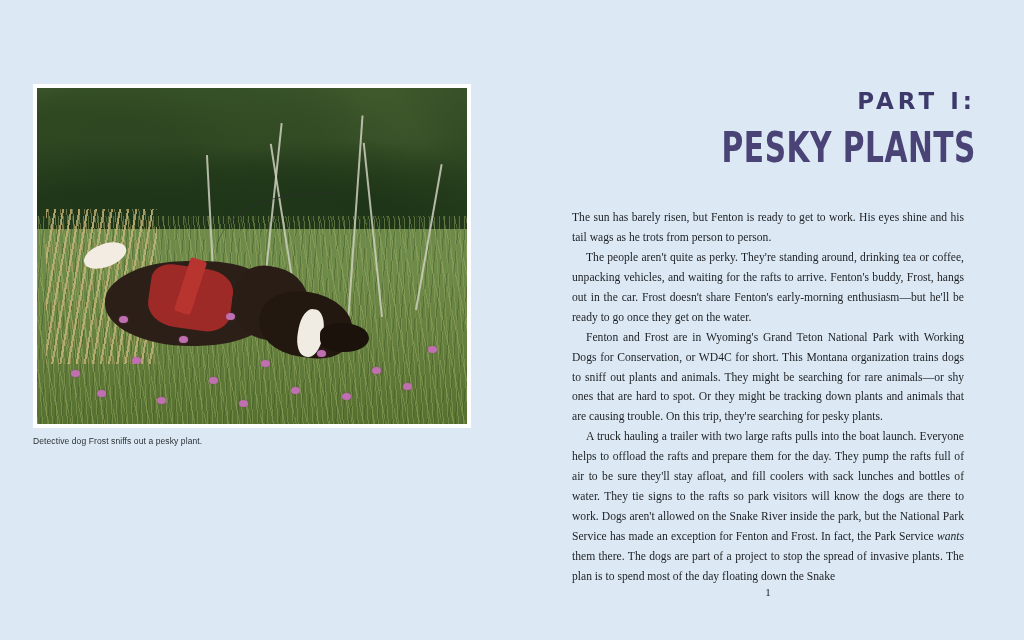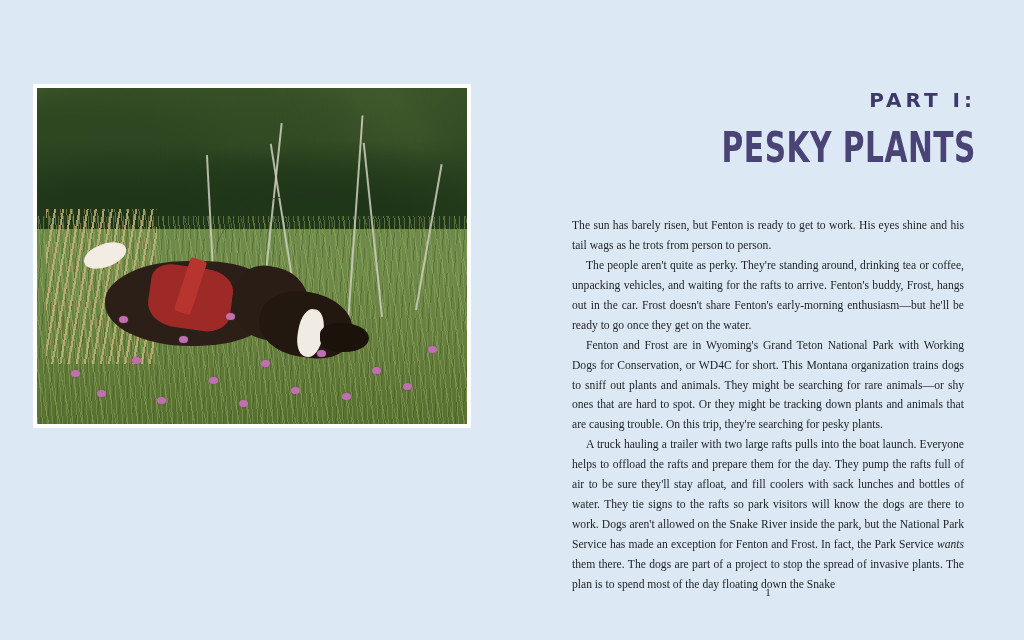--- a/index.html
+++ b/index.html
@@ -196,21 +196,21 @@
     width: 512px; height: 640px;
   }
   .part-label {
     position: absolute;
     right: 48px;
     top: 88px;
     width: 420px;
     text-align: right;
     font-family: "DejaVu Sans", sans-serif;
     font-weight: bold;
-    font-size: 20px;
+    font-size: 23px;
     letter-spacing: 4px;
     color: #3d3a6b;
   }
   .part-title {
     position: absolute;
     right: 48px;
     top: 122px;
     width: 420px;
     text-align: right;
     font-family: "DejaVu Sans Condensed", "DejaVu Sans", sans-serif;
@@ -225,21 +225,20 @@
     position: absolute;
     left: 60px;
     top: 208px;
     width: 392px;
     font-family: "Liberation Serif", serif;
     font-size: 11.6px;
     line-height: 1.72;
     color: #1d1f22;
     text-align: justify;
     hyphens: auto;
-    margin-top: 8px;
   }
   .body-text p {
     margin: 0;
   }
   .body-text p + p {
     text-indent: 14px;
   }
   .body-text em {
   }
   .folio {
@@ -300,20 +299,21 @@
         <div class="flower" style="left:65%; bottom:20%;"></div>
         <div class="flower" style="left:71%; bottom:7%;"></div>
         <div class="flower" style="left:78%; bottom:15%;"></div>
         <div class="flower" style="left:85%; bottom:10%;"></div>
         <div class="flower" style="left:91%; bottom:21%;"></div>
         <div class="flower" style="left:19%; bottom:30%;"></div>
         <div class="flower" style="left:44%; bottom:31%;"></div>
       </div>
     </div>
 
+    <div class="caption">Detective dog Frost sniffs out a pesky plant.</div>
   </div>
 
   <div class="right-page">
     <div class="part-label">PART I:</div>
     <div class="part-title">PESKY PLANTS</div>
 
     <div class="body-text">
       <p>The sun has barely risen, but Fenton is ready to get to work. His eyes shine and his tail wags as he trots from person to person.</p>
       <p>The people aren't quite as perky. They're standing around, drinking tea or coffee, unpacking vehicles, and waiting for the rafts to arrive. Fenton's buddy, Frost, hangs out in the car. Frost doesn't share Fenton's early-morning enthusiasm—but he'll be ready to go once they get on the water.</p>
       <p>Fenton and Frost are in Wyoming's Grand Teton National Park with Working Dogs for Conservation, or WD4C for short. This Montana organization trains dogs to sniff out plants and animals. They might be searching for rare animals—or shy ones that are hard to spot. Or they might be tracking down plants and animals that are causing trouble. On this trip, they're searching for pesky plants.</p>

